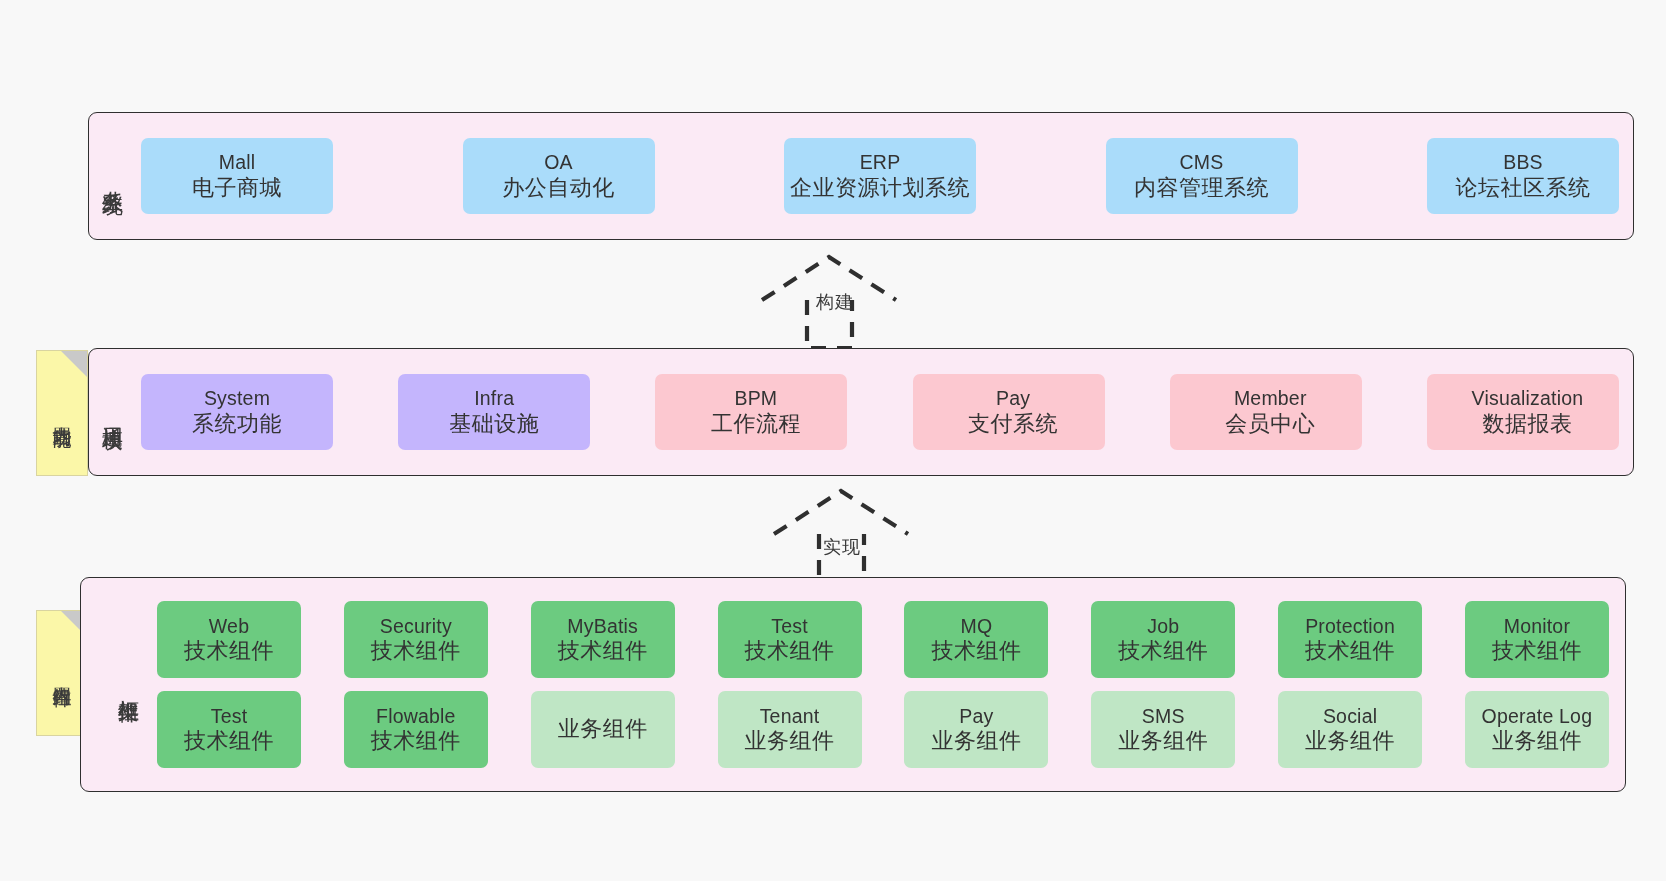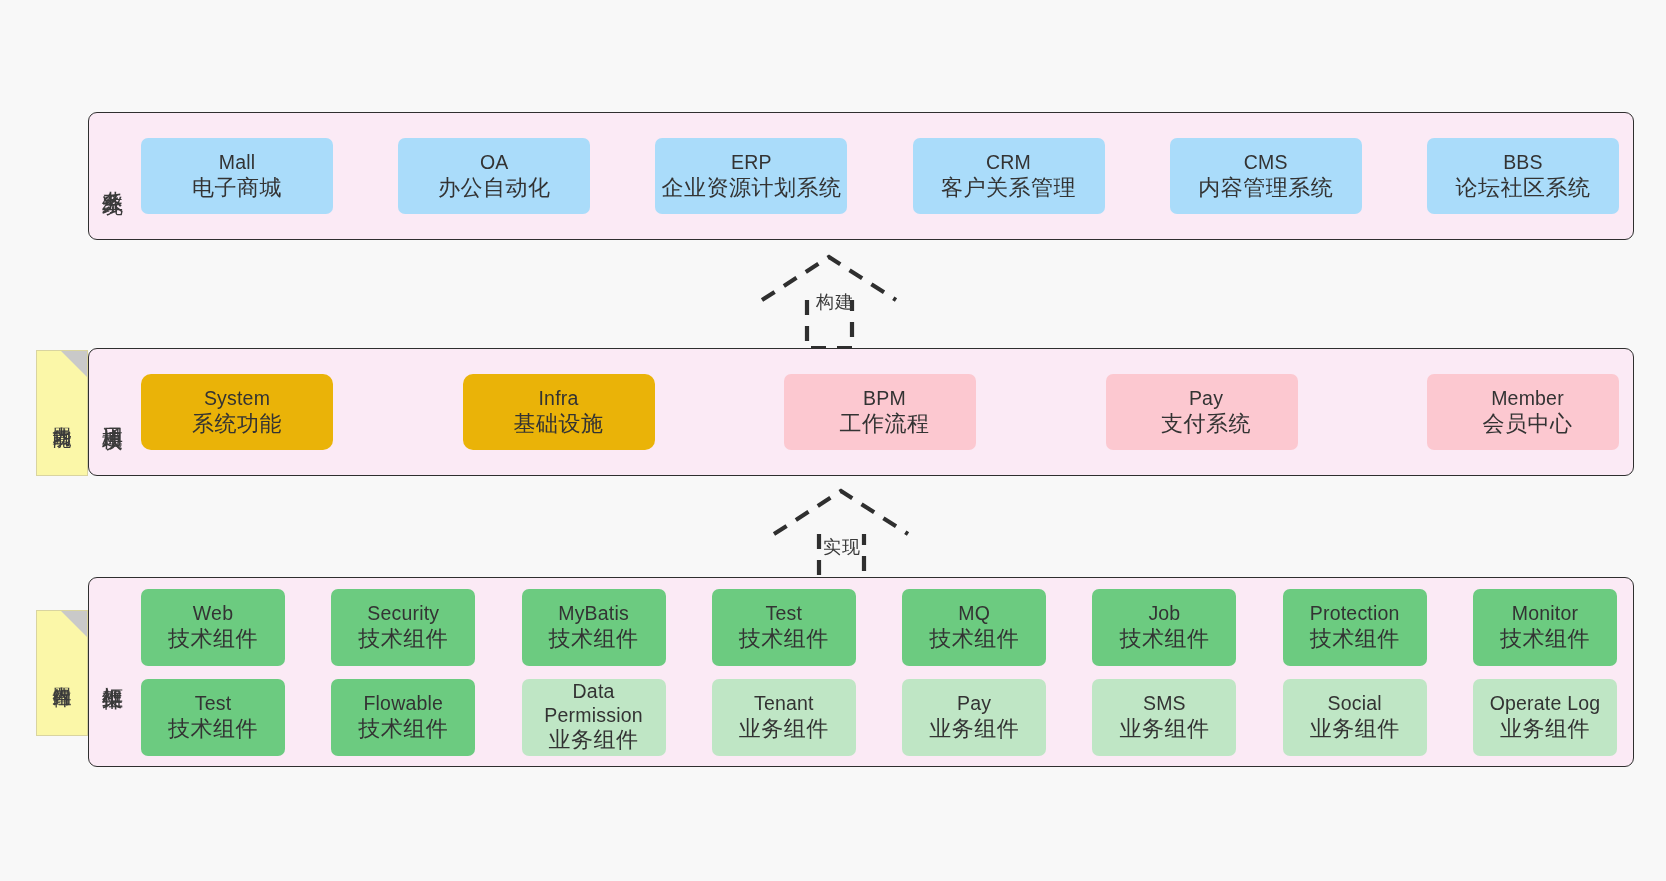--- a/index.html
+++ b/index.html
@@ -79,35 +79,35 @@
   .card .en {
     font-size: 19.5px;
     letter-spacing: 0.2px;
   }
   .card .cn {
     font-size: 22px;
     letter-spacing: 0.5px;
   }
 
   .card-blue   { background: #aadcfa; }
-  .card-red    { background: #eab308; border-radius: 10px; }
+  .card-red    { background: #c4b5fd; }
   .card-pink   { background: #fcc8d0; padding-left: 9px; }
   .card-green  { background: #6ccb80; }
   .card-lgreen { background: #bfe6c5; }
 
   
   #layer-business { left: 88px; top: 112px; width: 1546px; height: 128px; }
   #layer-business .card { width: 192px; height: 76px; }
 
   
   #layer-common { left: 88px; top: 348px; width: 1546px; height: 128px; }
   #layer-common .card { width: 192px; height: 76px; }
 
   
-  #layer-framework { left: 88px; top: 577px; width: 1546px; height: 190px; }
+  #layer-framework { left: 80px; top: 577px; width: 1546px; height: 215px; padding-left: 24px; }
   #layer-framework .card { width: 144px; height: 77px; }
   #layer-framework .layer-body { gap: 13px; padding: 0 16px 0 6px; }
 
   
   .note {
     position: absolute;
     background: #fbf7a8;
     border: 1px solid #d9d4a0;
     box-sizing: border-box;
     display: flex;
@@ -165,24 +165,20 @@
         </div>
         <div class="card card-blue">
           <span class="en">OA</span>
           <span class="cn">办公自动化</span>
         </div>
         <div class="card card-blue">
           <span class="en">ERP</span>
           <span class="cn">企业资源计划系统</span>
         </div>
         <div class="card card-blue">
-          <span class="en">CRM</span>
-          <span class="cn">客户关系管理</span>
-        </div>
-        <div class="card card-blue">
           <span class="en">CMS</span>
           <span class="cn">内容管理系统</span>
         </div>
         <div class="card card-blue">
           <span class="en">BBS</span>
           <span class="cn">论坛社区系统</span>
         </div>
       </div>
     </div>
   </div>
@@ -217,20 +213,24 @@
           <span class="cn">工作流程</span>
         </div>
         <div class="card card-pink">
           <span class="en">Pay</span>
           <span class="cn">支付系统</span>
         </div>
         <div class="card card-pink">
           <span class="en">Member</span>
           <span class="cn">会员中心</span>
         </div>
+        <div class="card card-pink">
+          <span class="en">Visualization</span>
+          <span class="cn">数据报表</span>
+        </div>
       </div>
     </div>
   </div>
 
   <div class="arrow-wrap" id="arrow-impl">
     <svg width="180" height="100" viewBox="0 0 180 100">
       <path d="M 8 48 L 75 5 L 142 48" fill="none" stroke="#2f2f2f" stroke-width="4.2" stroke-dasharray="15 11" stroke-linecap="butt"></path>
       <path d="M 53 48 L 53 96 L 98 96 L 98 48" fill="none" stroke="#2f2f2f" stroke-width="4.2" stroke-dasharray="15 11" stroke-linecap="butt"></path>
     </svg>
     <span class="arrow-label">实现</span>
@@ -283,21 +283,20 @@
       <div class="row">
         <div class="card card-green">
           <span class="en">Test</span>
           <span class="cn">技术组件</span>
         </div>
         <div class="card card-green">
           <span class="en">Flowable</span>
           <span class="cn">技术组件</span>
         </div>
         <div class="card card-lgreen">
-          <span class="en">Data Permission</span>
           <span class="cn">业务组件</span>
         </div>
         <div class="card card-lgreen">
           <span class="en">Tenant</span>
           <span class="cn">业务组件</span>
         </div>
         <div class="card card-lgreen">
           <span class="en">Pay</span>
           <span class="cn">业务组件</span>
         </div>

